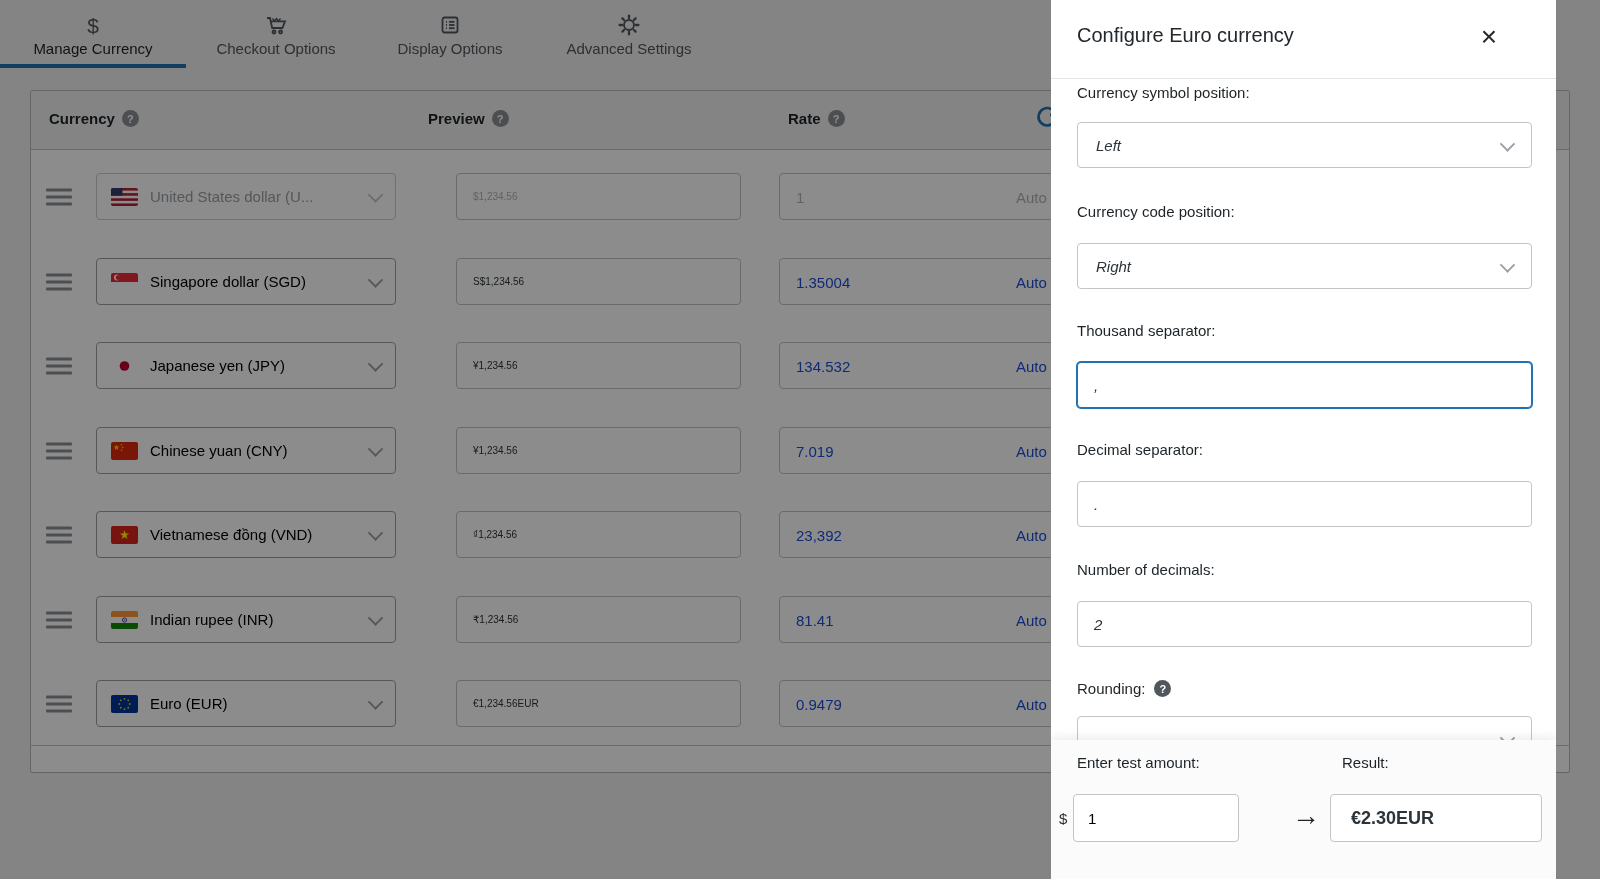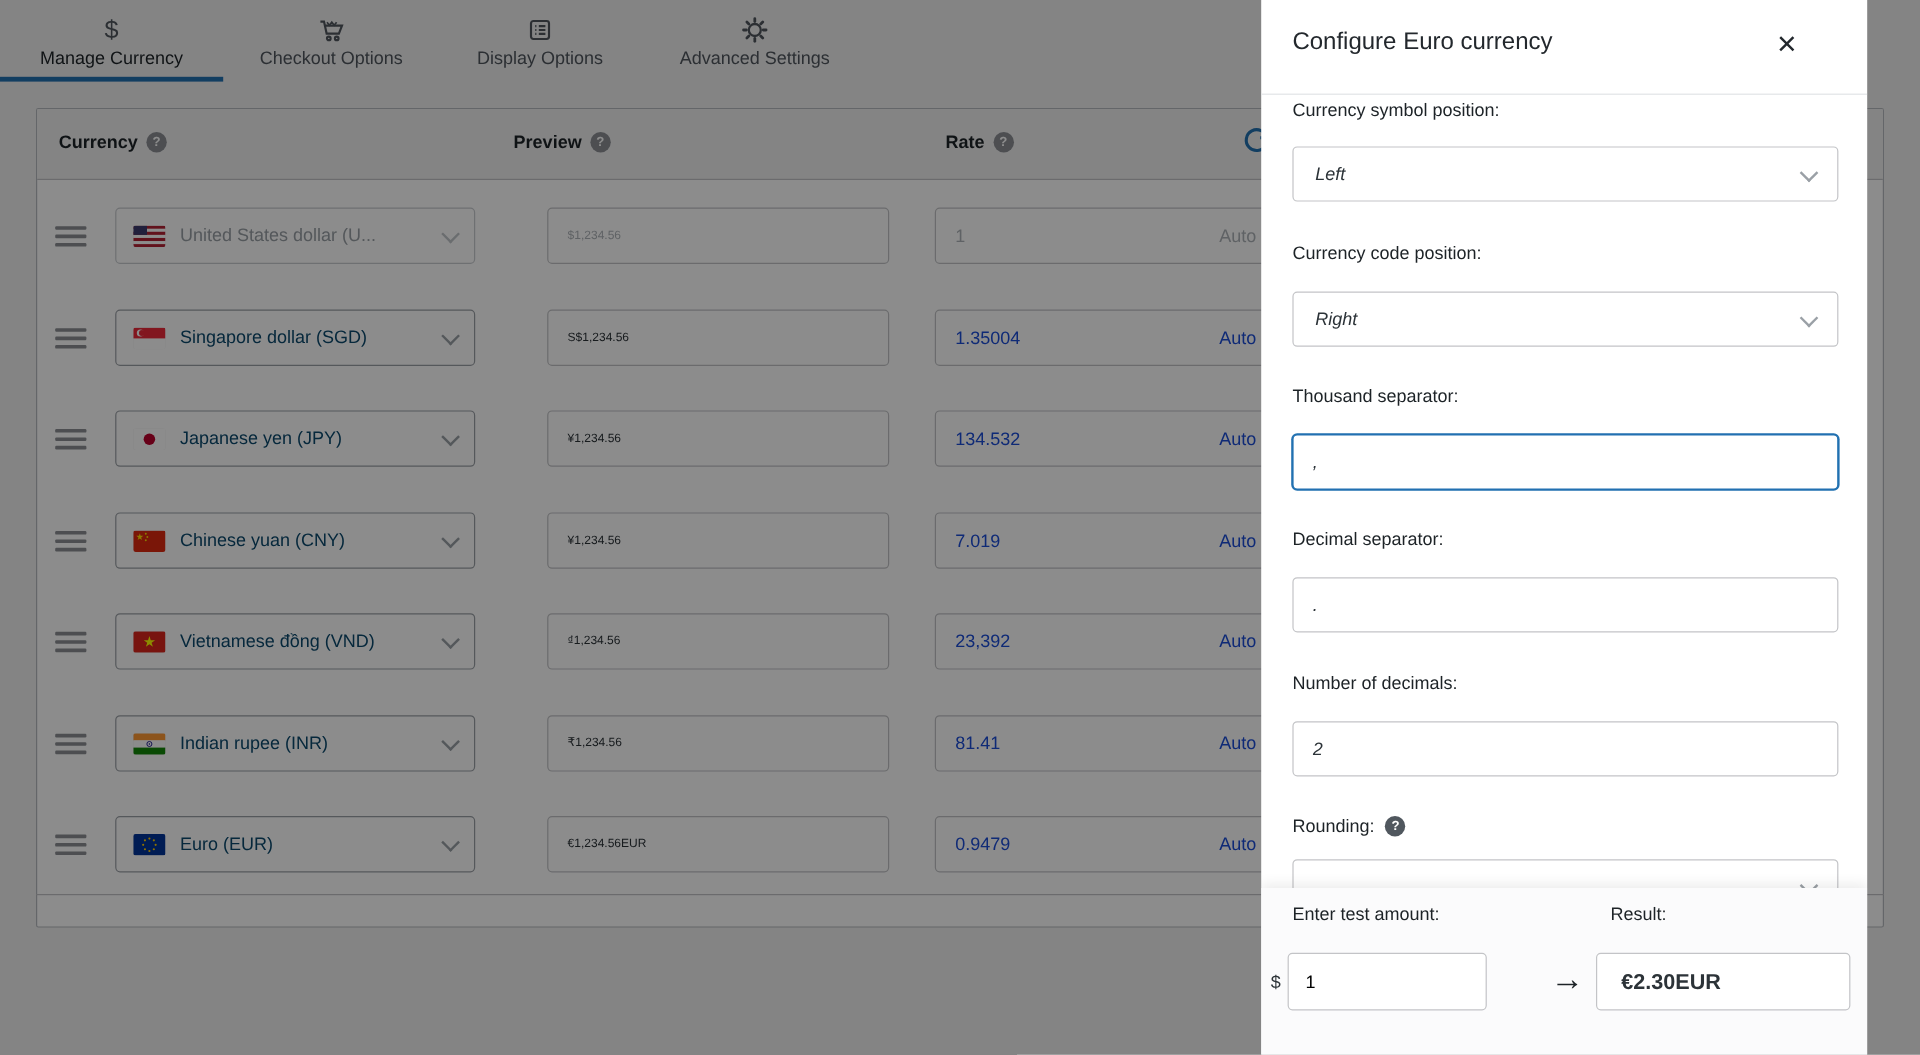--- a/index.html
+++ b/index.html
@@ -29,21 +29,21 @@
   .help{width:17px;height:17px;border-radius:50%;background:#8c8f94;color:#fff;font-size:11px;
         font-weight:bold;display:inline-flex;align-items:center;justify-content:center;flex:0 0 17px;}
   .row{position:absolute;left:0;right:0;height:47px;}
   .handle{position:absolute;left:15px;top:50%;transform:translateY(-50%);width:26px;cursor:grab;}
   .handle i{display:block;height:3px;background:#8c8f94;margin:4px 0;border-radius:1px;}
   .curbox{position:absolute;left:65px;top:0;width:300px;height:47px;border:1px solid #9ca1a7;border-radius:4px;
           box-sizing:border-box;background:#fff;display:flex;align-items:center;padding:0 14px;cursor:pointer;}
   .flag{width:27px;height:18px;border-radius:2px;overflow:hidden;flex:0 0 27px;
         box-shadow:inset 0 0 0 1px rgba(0,0,0,0.08);}
   .flag svg{display:block;}
-  .curname{margin-left:12px;font-size:15px;color:#0c4a6e;flex:1;white-space:nowrap;overflow:hidden;}
+  .curname{margin-left:12px;font-size:15px;color:#000000;flex:1;white-space:nowrap;overflow:hidden;}
   .chev{width:9px;height:9px;border-right:2px solid #9aa0a6;border-bottom:2px solid #9aa0a6;
         transform:rotate(45deg) translate(-1px,-1px);}
   .curbox .chev{flex:0 0 9px;margin-left:8px;}
   .prevbox{position:absolute;left:425px;top:0;width:285px;height:47px;border:1px solid #c3c4c7;border-radius:4px;
            box-sizing:border-box;background:#fff;display:flex;align-items:center;padding:0 16px;font-size:10px;color:#2c3338;}
   .ratebox{position:absolute;left:748px;top:0;width:420px;height:47px;border:1px solid #c3c4c7;border-radius:4px;
            box-sizing:border-box;background:#fff;font-size:15px;color:#1d4ed8;}
   .rateval{position:absolute;left:16px;top:50%;transform:translateY(-50%);}
   .automode{position:absolute;left:207px;top:50%;transform:translateY(-50%);display:flex;align-items:center;gap:12px;cursor:pointer;margin-left:29px;}
   .row.disabled .curname{color:#9aa0a6}

